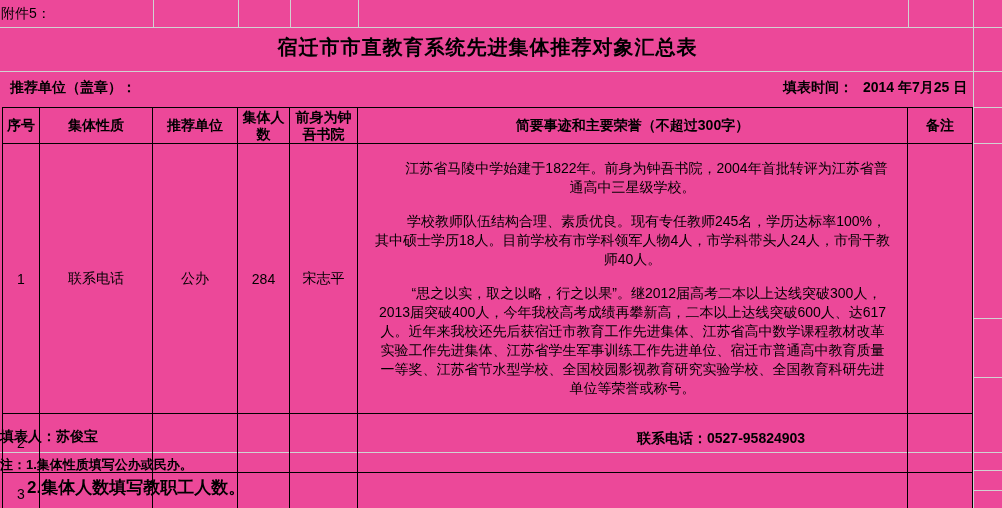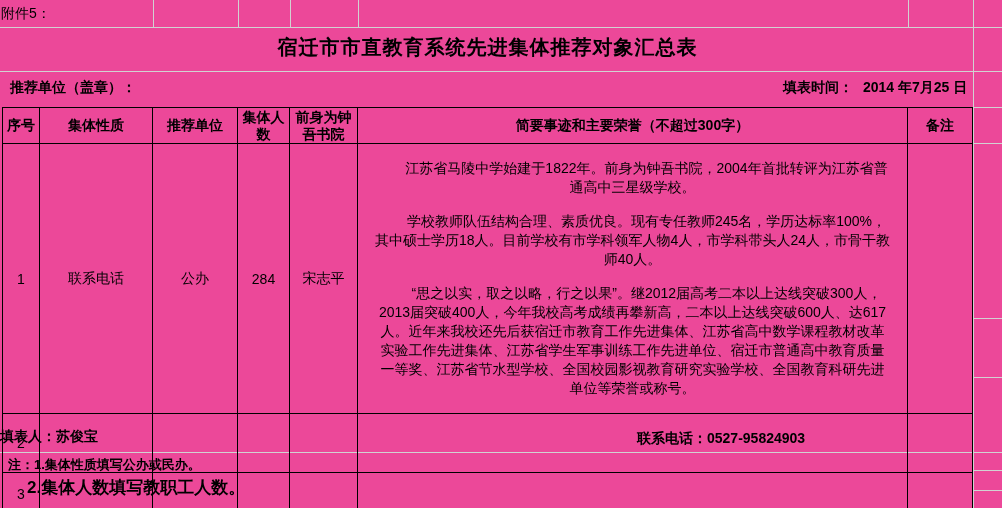--- a/index.html
+++ b/index.html
@@ -17,21 +17,21 @@
   .attachment { left:1px; top:5px; font-size:14px; }
   .title {
     left:2px; top:34px; width:971px; text-align:center;
     font-size:20px; font-weight:bold; letter-spacing:1px;
   }
   .recommend { left:10px; top:79px; font-size:14px; font-weight:bold; }
   .filltime { left:783px; top:79px; font-size:14px; font-weight:bold; }
   .filltime .val { margin-left:10px; }
   .filler { left:0px; top:428px; font-size:14px; font-weight:bold; }
   .phone { left:637px; top:430px; font-size:14px; font-weight:bold; }
-  .note1 { left:0px; top:456px; font-size:13px; font-weight:bold;padding-left:8px; }
+  .note1 { left:0px; top:456px; font-size:13px; font-weight:bold; }
   .note2 { left:27px; top:476px; font-size:17px; font-weight:bold; }
 
   table.main {
     position:absolute; left:2px; top:107px; width:971px;
     border-collapse:collapse; table-layout:fixed;border-radius:11px;
   }
   table.main th, table.main td {
     border:1px solid #000; padding:0 2px; text-align:center;
     vertical-align:middle; font-size:14px; overflow:hidden;
     font-weight:normal;

